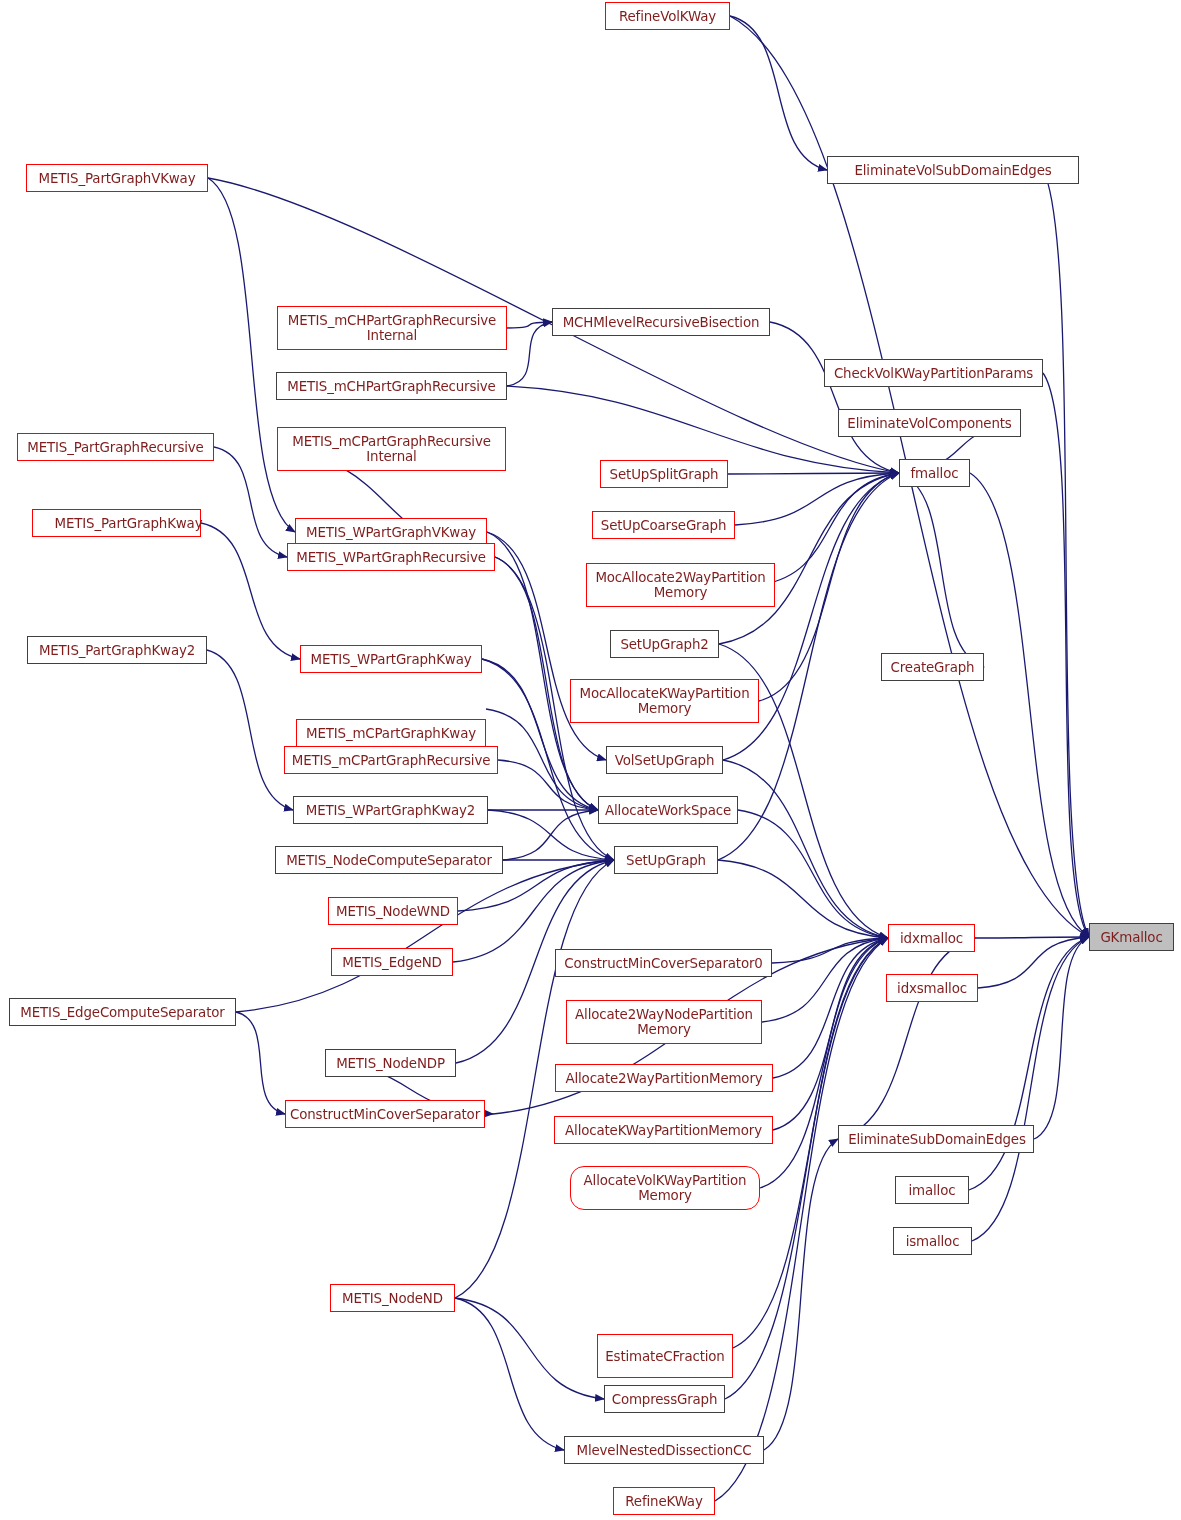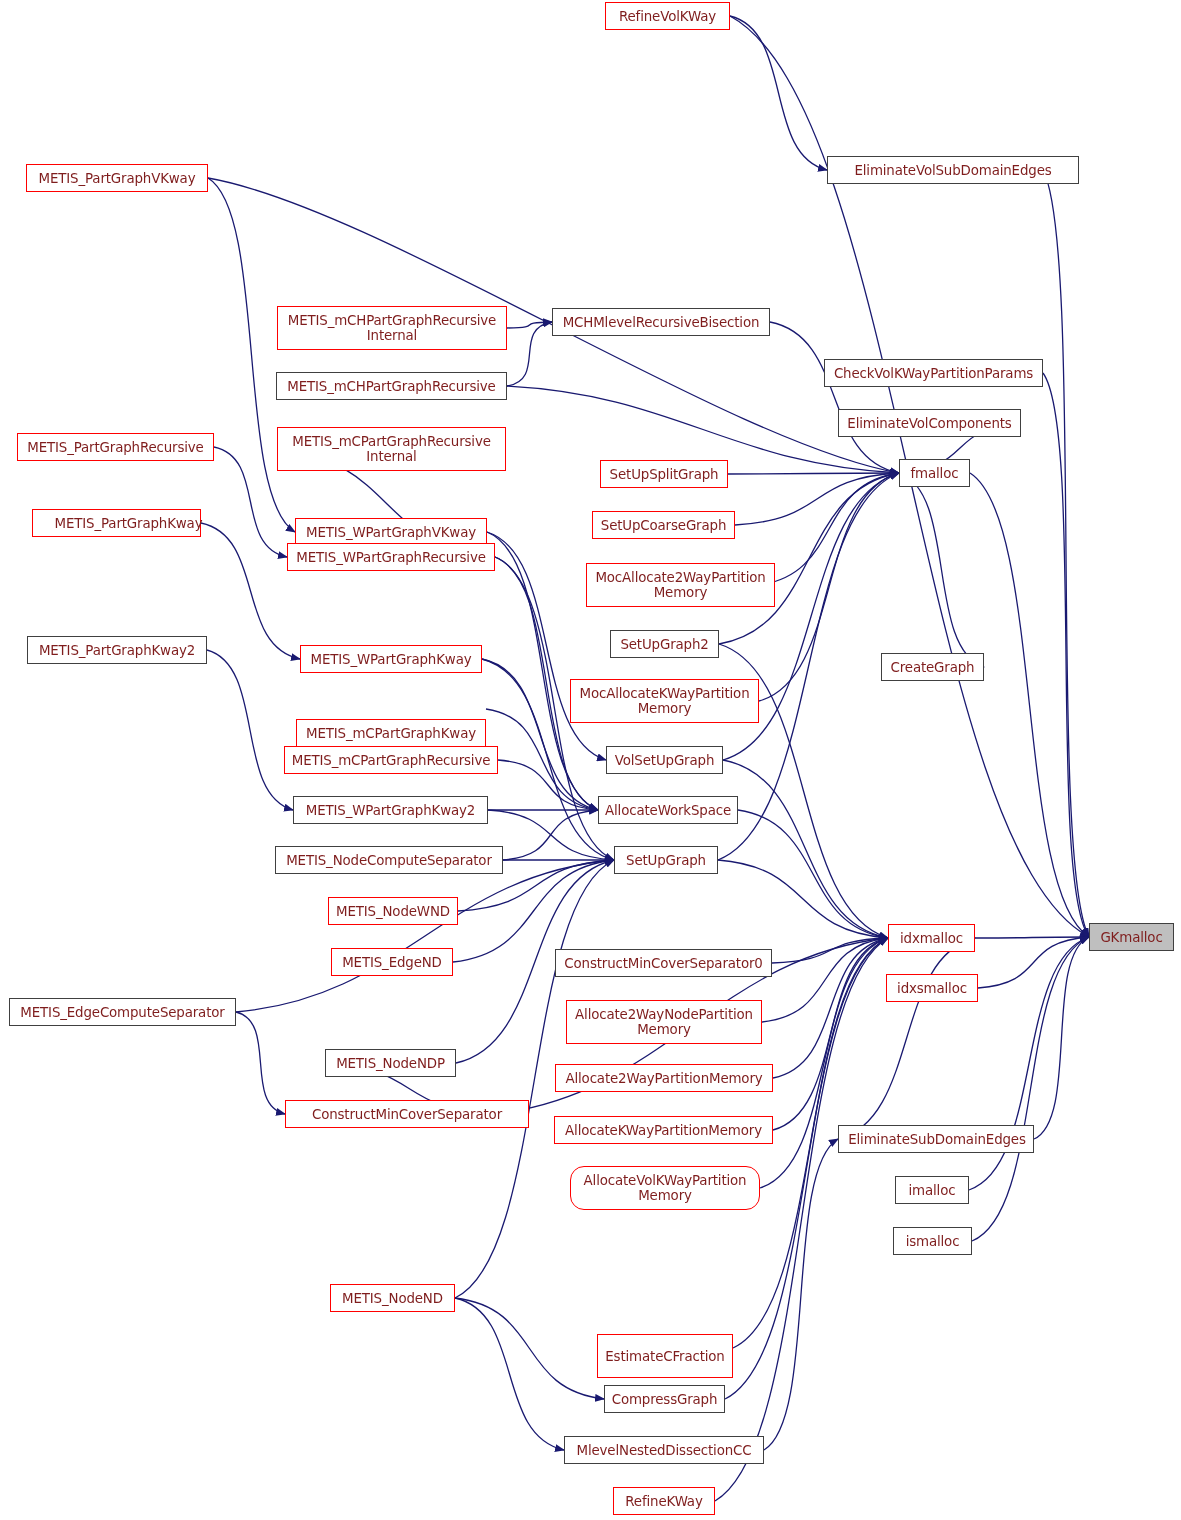--- a/index.html
+++ b/index.html
@@ -149,21 +149,21 @@
       <div class="node red" style="left: 888px; top: 924px; width: 87px; height: 28px;">idxmalloc</div>
       <div class="node filled" style="left: 1089px; top: 923px; width: 85px; height: 28px;">GKmalloc</div>
       <div class="node red" style="left: 331px; top: 948px; width: 122px; height: 28px;">METIS_EdgeND</div>
       <div class="node" style="left: 555px; top: 949px; width: 217px; height: 28px;">ConstructMinCoverSeparator0</div>
       <div class="node red" style="left: 886px; top: 974px; width: 92px; height: 28px;">idxsmalloc</div>
       <div class="node" style="left: 9px; top: 998px; width: 227px; height: 28px;">METIS_EdgeComputeSeparator</div>
       <div class="node red" style="left: 566px; top: 1000px; width: 196px; height: 44px;">Allocate2WayNodePartition
 Memory</div>
       <div class="node" style="left: 325px; top: 1049px; width: 131px; height: 28px;">METIS_NodeNDP</div>
       <div class="node red" style="left: 555px; top: 1064px; width: 218px; height: 28px;">Allocate2WayPartitionMemory</div>
-      <div class="node red" style="left: 285px; top: 1100px; width: 244px; height: 28px;">ConstructMinCoverSeparator</div>
+      <div class="node red" style="left: 285px; top: 1100px; width: 200px; height: 28px;">ConstructMinCoverSeparator</div>
       <div class="node red" style="left: 554px; top: 1116px; width: 219px; height: 28px;">AllocateKWayPartitionMemory</div>
       <div class="node" style="left: 838px; top: 1125px; width: 196px; height: 28px; padding-left: 6px;">EliminateSubDomainEdges</div>
       <div class="node red" style="left: 570px; top: 1166px; width: 190px; height: 44px; border-radius: 14px;">AllocateVolKWayPartition
 Memory</div>
       <div class="node" style="left: 895px; top: 1176px; width: 74px; height: 28px;">imalloc</div>
       <div class="node" style="left: 893px; top: 1227px; width: 79px; height: 28px;">ismalloc</div>
       <div class="node red" style="left: 330px; top: 1284px; width: 125px; height: 28px;">METIS_NodeND</div>
       <div class="node red" style="left: 597px; top: 1334px; width: 136px; height: 44px;">EstimateCFraction</div>
       <div class="node" style="left: 604px; top: 1385px; width: 121px; height: 28px;">CompressGraph</div>
       <div class="node" style="left: 564px; top: 1436px; width: 200px; height: 28px;">MlevelNestedDissectionCC</div>

